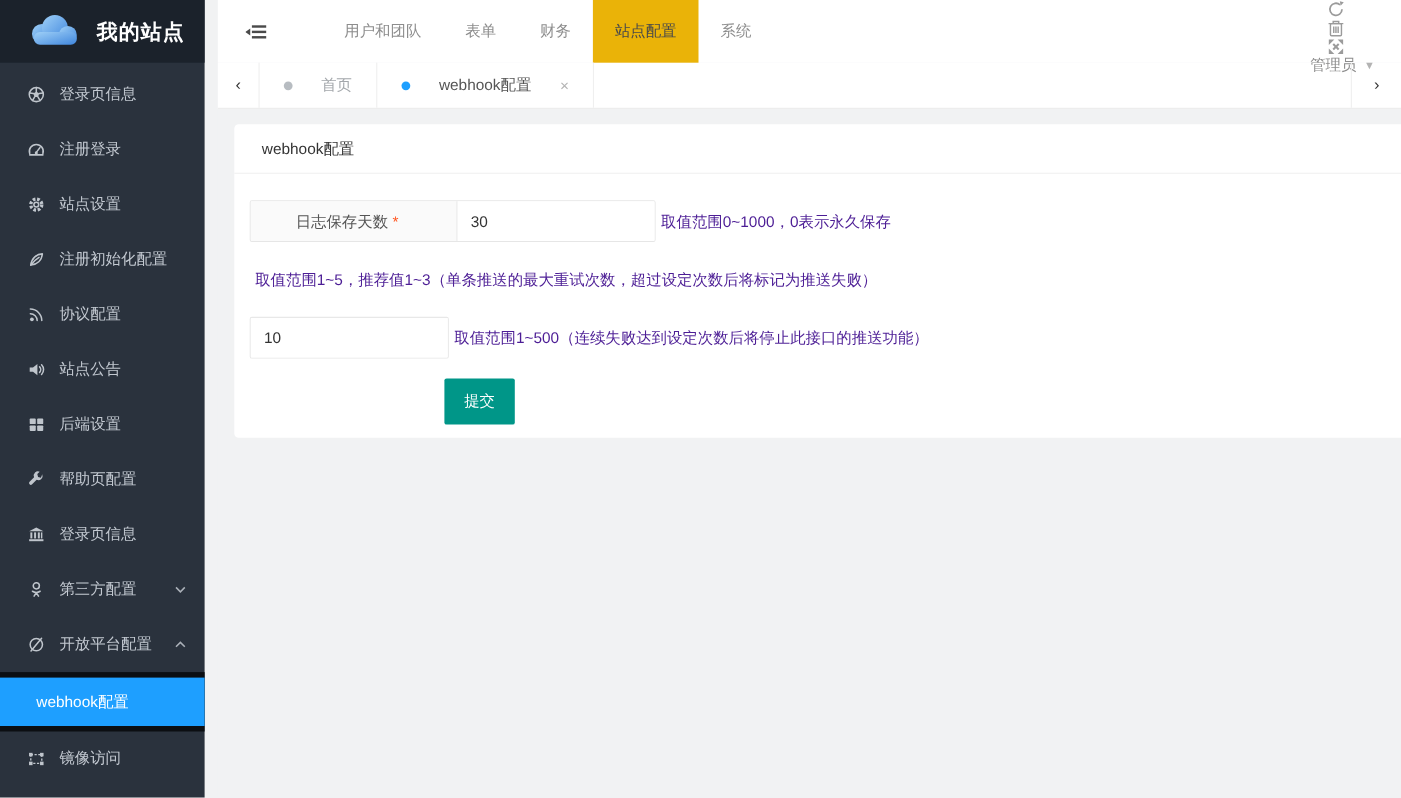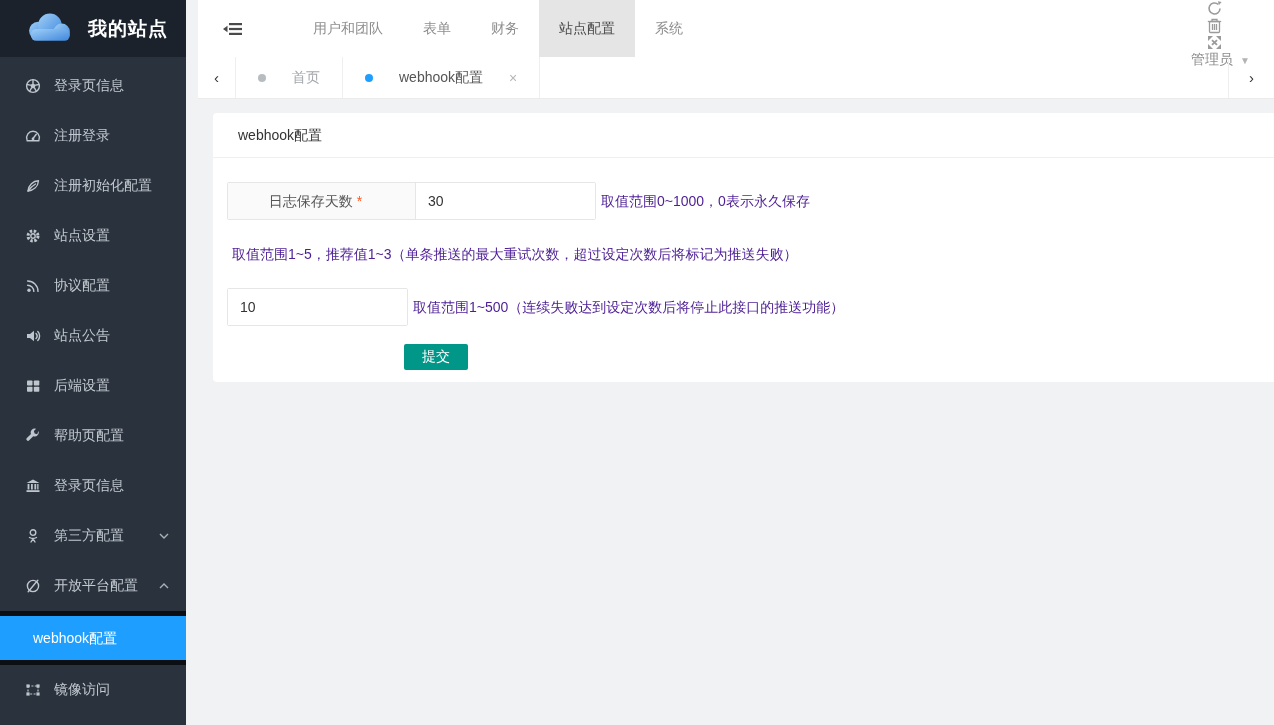--- a/index.html
+++ b/index.html
@@ -21,21 +21,21 @@
   .submenu-item { height:44px; line-height:44px; padding-left:33px; color:#cfd4da; cursor:pointer; }
   .submenu-item.active { background:#1e9fff; color:#fff; }
 
   
   .main { position:absolute; left:198px; top:0; width:1076px; height:725px; }
   .header { height:57px; background:#fff; display:flex; align-items:stretch; }
   .hamburger { width:70px; display:flex; align-items:center; justify-content:center; cursor:pointer; }
   .hamburger svg { width:20px; height:16px; }
   .topnav { display:flex; margin-left:25px; }
   .topnav-item { padding:0 20px; line-height:57px; color:#8d8d8d; cursor:pointer; }
-  .topnav-item.active { background:#e5e5e5; color:#4a4a4a; }
+  .topnav-item.active { background:#eab308; color:#4a4a4a; }
   .header-right { margin-left:auto; display:flex; align-items:center; padding-right:24px;flex-direction:column; }
   .hicon { width:50px; display:flex; align-items:center; justify-content:center; cursor:pointer; color:#9b9b9b; }
   .hicon svg { width:17px; height:17px; }
   .user { display:flex; align-items:center; color:#8d8d8d; cursor:pointer; margin-left:12px; }
   .user .caret { font-size:10px; color:#b3b3b3; margin-left:7px; }
 
   
   .tabbar { height:42px; background:#fff; display:flex; align-items:stretch; border-bottom:1px solid #ebebeb; }
   .tab-arrow { width:38px; display:flex; align-items:center; justify-content:center; color:#333; font-size:15px; cursor:pointer; }
   .tab-arrow.left { border-right:1px solid #efefef; }
@@ -53,21 +53,21 @@
   .card-header { height:45px; line-height:45px; padding:0 25px; border-bottom:1px solid #f0f0f0; color:#333; }
   .card-body { padding:24px 15px 12px 14px; }
   .form-row { display:flex; margin-bottom:15px; }
   .fgroup { display:flex; border:1px solid #e6e6e6; border-radius:2px; background:#fff; }
   .flabel { width:188px; height:36px; line-height:36px; text-align:center; padding-right:12px; color:#555; background:#fafafa; border-right:1px solid #e6e6e6; }
   .flabel .req { color:#ff5722; margin-left:4px; }
   .finput { width:179px; height:36px; border:none; outline:none; padding:0 12px; font-size:14px; color:#333;
     font-family:"Liberation Sans","DejaVu Sans",sans-serif; }
   .fhint { line-height:38px; margin-left:5px; color:#4c1d95; }
   .submit-row { margin-left:177px; padding-top:3px; }
-  .submit-btn { height:26px; padding:0 18px; background:#009688; color:#fff; border:none; border-radius:2px;
+  .submit-btn { height:42px; padding:0 18px; background:#009688; color:#fff; border:none; border-radius:2px;
     font-size:14px; cursor:pointer; font-family:"Liberation Sans","DejaVu Sans",sans-serif; }
 
   .icon-stroke { stroke:#bfc5cc; fill:none; stroke-width:1.4; stroke-linecap:round; stroke-linejoin:round; }
   .icon-fill { fill:#bfc5cc; }
 </style>
 </head>
 <body>
 
 <div class="sidebar">
   <div class="logo">
@@ -109,35 +109,35 @@
             <circle class="icon-fill" cx="8" cy="11" r="1.4"></circle>
         <path class="icon-stroke" d="M2 12.8 L14 12.8"></path>
           </svg>
       </span>
       <span>注册登录</span>
     </div>
 
     <div class="side-item">
       <span class="sicon">
         <svg viewBox="0 0 16 16">
+            <circle cx="8" cy="8" r="5" fill="none" stroke="#bfc5cc" stroke-width="3" stroke-dasharray="2.4 1.55"></circle>
+        <circle class="icon-stroke" cx="8" cy="8" r="2.2"></circle>
+          </svg>
+      </span>
+      <span>站点设置</span>
+    </div>
+
+    <div class="side-item">
+      <span class="sicon">
+        <svg viewBox="0 0 16 16">
             <path class="icon-stroke" d="M3 13 C3.6 7 8 3 13.5 2.8 C13 8.6 8.8 12.4 3 13 Z"></path>
         <path class="icon-stroke" d="M3 13 C5.5 9.5 8 7.5 10.5 6"></path>
           </svg>
       </span>
       <span>注册初始化配置</span>
-    </div>
-
-    <div class="side-item">
-      <span class="sicon">
-        <svg viewBox="0 0 16 16">
-            <circle cx="8" cy="8" r="5" fill="none" stroke="#bfc5cc" stroke-width="3" stroke-dasharray="2.4 1.55"></circle>
-        <circle class="icon-stroke" cx="8" cy="8" r="2.2"></circle>
-          </svg>
-      </span>
-      <span>站点设置</span>
     </div>
 
     <div class="side-item">
       <span class="sicon">
         <svg viewBox="0 0 16 16">
             <circle class="icon-fill" cx="4" cy="12.3" r="1.7"></circle>
         <path class="icon-stroke" d="M2.6 7.2 a6.2,6.2 0 0 1 6.2,6.2 M2.6 3 a10.4,10.4 0 0 1 10.4,10.4" stroke-width="1.8"></path>
           </svg>
       </span>
       <span>协议配置</span>

